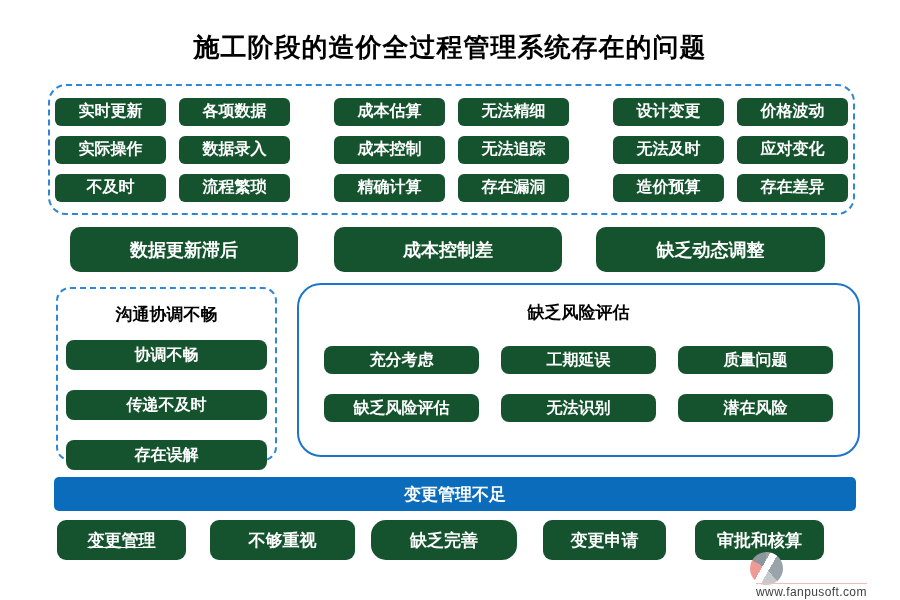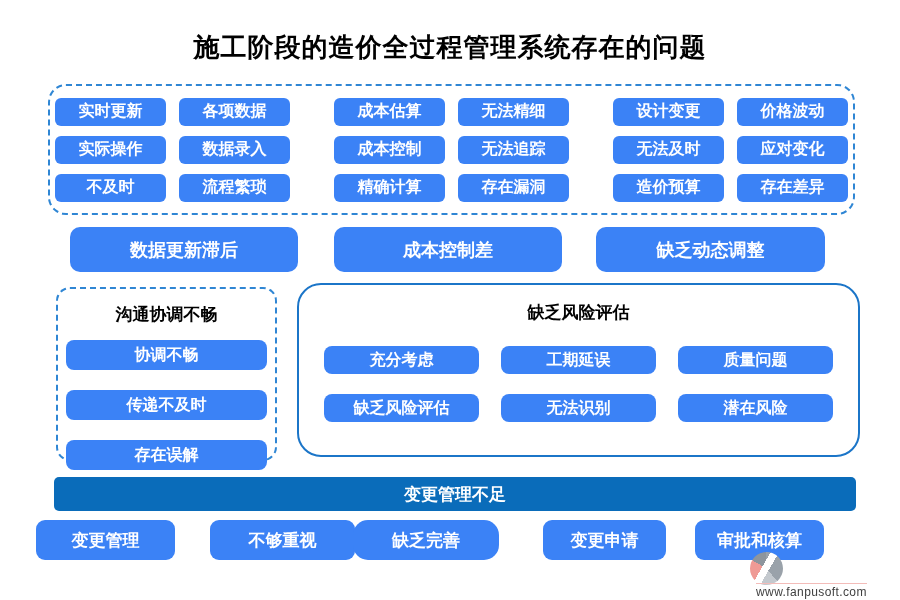--- a/index.html
+++ b/index.html
@@ -6,21 +6,21 @@
   .stage {
     position:relative; width:900px; height:600px; background:#ffffff;
     font-family:"Liberation Sans", sans-serif; overflow:hidden;
   }
   .title {
     position:absolute; top:30px; left:0; right:0; text-align:center;
     font-size:26px; font-weight:bold; color:#000; letter-spacing:1px;
   }
   
   .chip {
-    background:#3b82f6; color:#fff; font-weight:bold;
+    background:#14532d; color:#fff; font-weight:bold;
     display:flex; align-items:center; justify-content:center;
     border-radius:6px; box-sizing:border-box; white-space:nowrap;
   }
   
   .topbox {
     position:absolute; left:48px; top:84px; width:807px; height:131px;
     border:2px dashed #2f86d4; border-radius:18px; box-sizing:border-box;
     display:flex; flex-direction:column; justify-content:center; gap:10px;
   }
   .toprow { display:flex; justify-content:center; }
@@ -51,23 +51,23 @@
   .risk-row + .risk-row { margin-top:20px; }
   .riskbox .chip { width:155px; height:28px; font-size:16px; border-radius:8px; }
   
   .banner {
     position:absolute; left:54px; top:477px; width:802px; height:34px;
     background:#0a6cba; border-radius:5px; color:#fff; font-weight:bold;
     font-size:17px; display:flex; align-items:center; justify-content:center;
   }
   
   .bot { position:absolute; top:520px; height:40px; font-size:17px; border-radius:9px; }
-  .b1 { left:36px;  width:139px; }
+  .b1 { left:57px;  width:129px;text-decoration:underline; }
   .b2 { left:210px; width:145px; }
-  .b3 { left:353px; width:146px;border-radius:15px; }
+  .b3 { left:371px; width:146px;border-radius:15px; }
   .b4 { left:543px; width:123px; }
   .b5 { left:695px; width:129px; }
   
   .logo { position:absolute; left:748px; top:548px; width:148px; height:48px; }
   .logo-circle {
     position:absolute; left:2px; top:4px; width:33px; height:33px; border-radius:50%;
     background-image:
       linear-gradient(120deg, rgba(255,255,255,0) 40%, #fff 40%, #fff 56%, rgba(255,255,255,0) 56%),
       conic-gradient(from 0deg, #9aa2aa 0 140deg, #c4c9ce 140deg 215deg, #ef9a95 215deg 300deg, #8d959d 300deg 360deg);
   }

